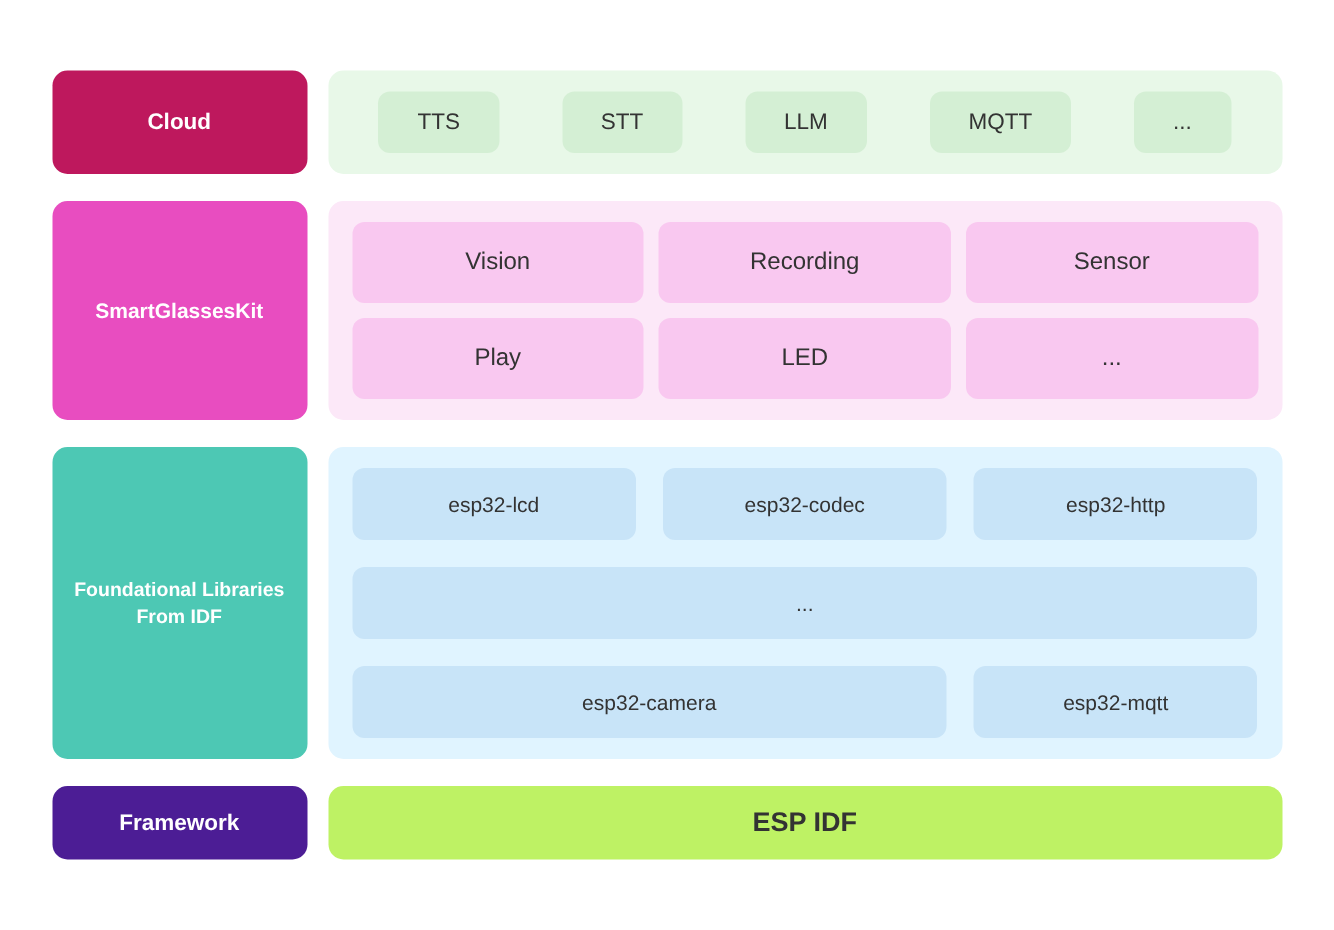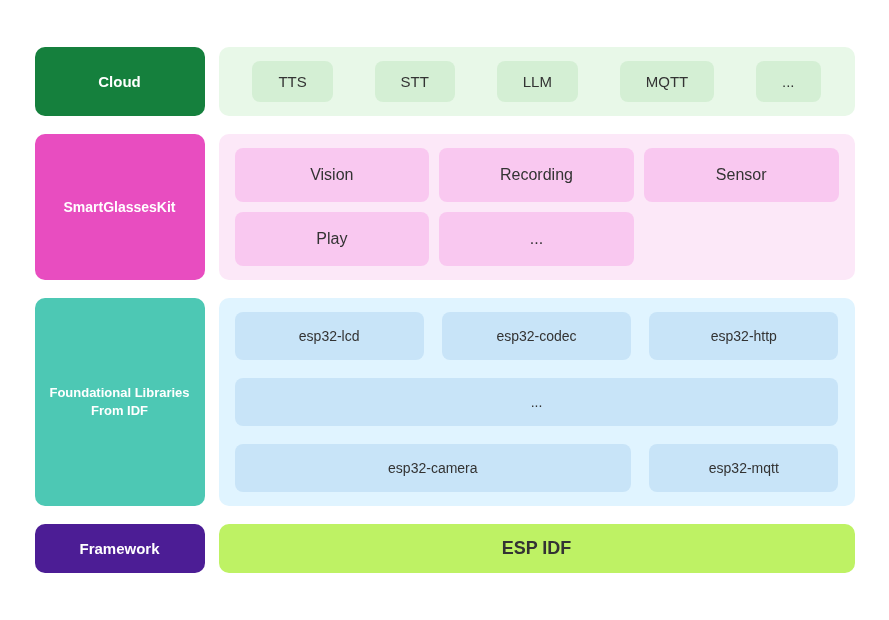--- a/index.html
+++ b/index.html
@@ -43,21 +43,21 @@
       flex: 1;
       margin-left: 14px;
       border-radius: 10px;
       display: flex;
       align-items: center;
       justify-content: center;
       padding: 14px 16px;
     }
 
     
-    .cloud-label { background: #15803d; }
+    .cloud-label { background: #be185d; }
     .cloud-content {
       background: #e8f8e8;
       display: flex;
       flex-direction: row;
       align-items: center;
       justify-content: space-around;
       gap: 6px;
     }
     .cloud-item {
       background: #d4efd4;
@@ -145,20 +145,21 @@
     </div>
   </div>
 
   <div class="row">
     <div class="label-box kit-label">SmartGlassesKit</div>
     <div class="content-area kit-content">
       <div class="kit-item">Vision</div>
       <div class="kit-item">Recording</div>
       <div class="kit-item">Sensor</div>
       <div class="kit-item">Play</div>
+      <div class="kit-item">LED</div>
       <div class="kit-item">...</div>
     </div>
   </div>
 
   <div class="row">
     <div class="label-box found-label">
       <span style="white-space: pre-line;">Foundational Libraries
 From IDF</span>
     </div>
     <div class="content-area found-content">

